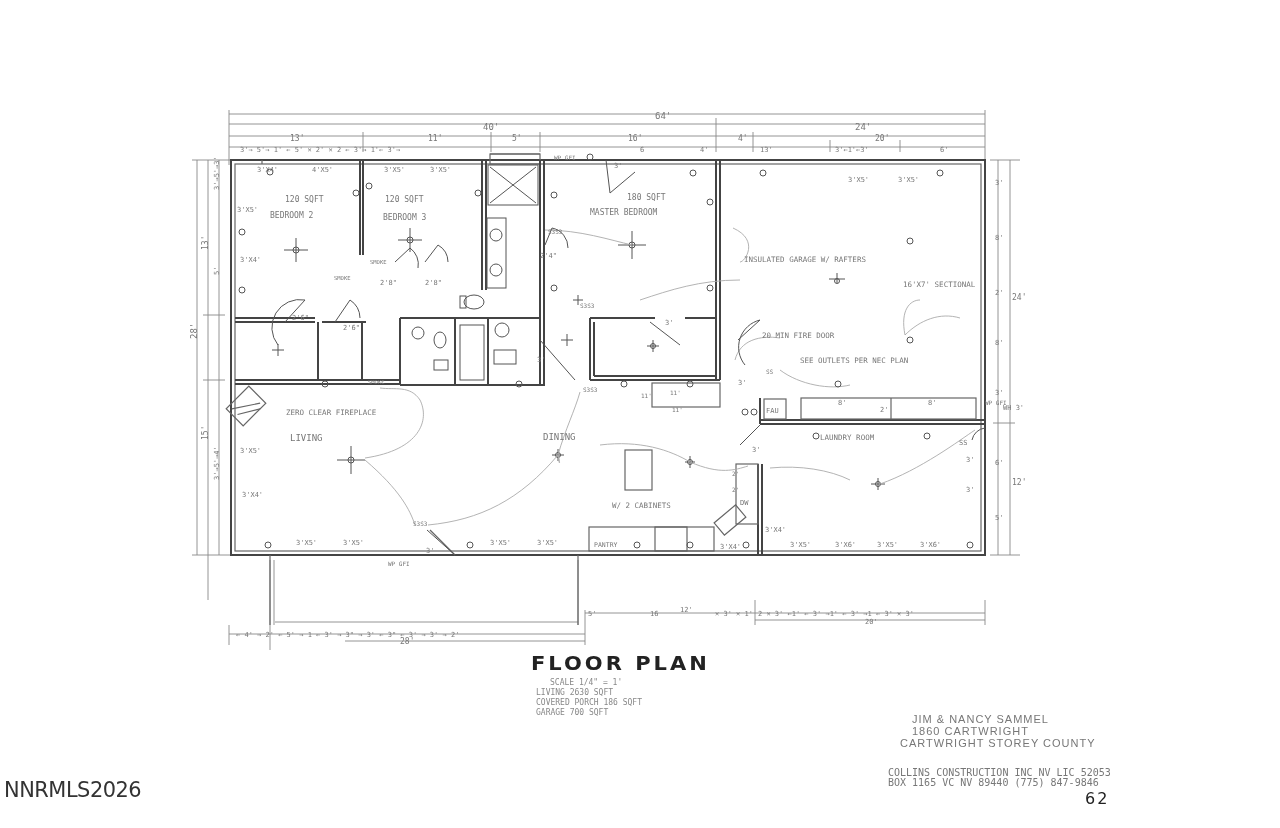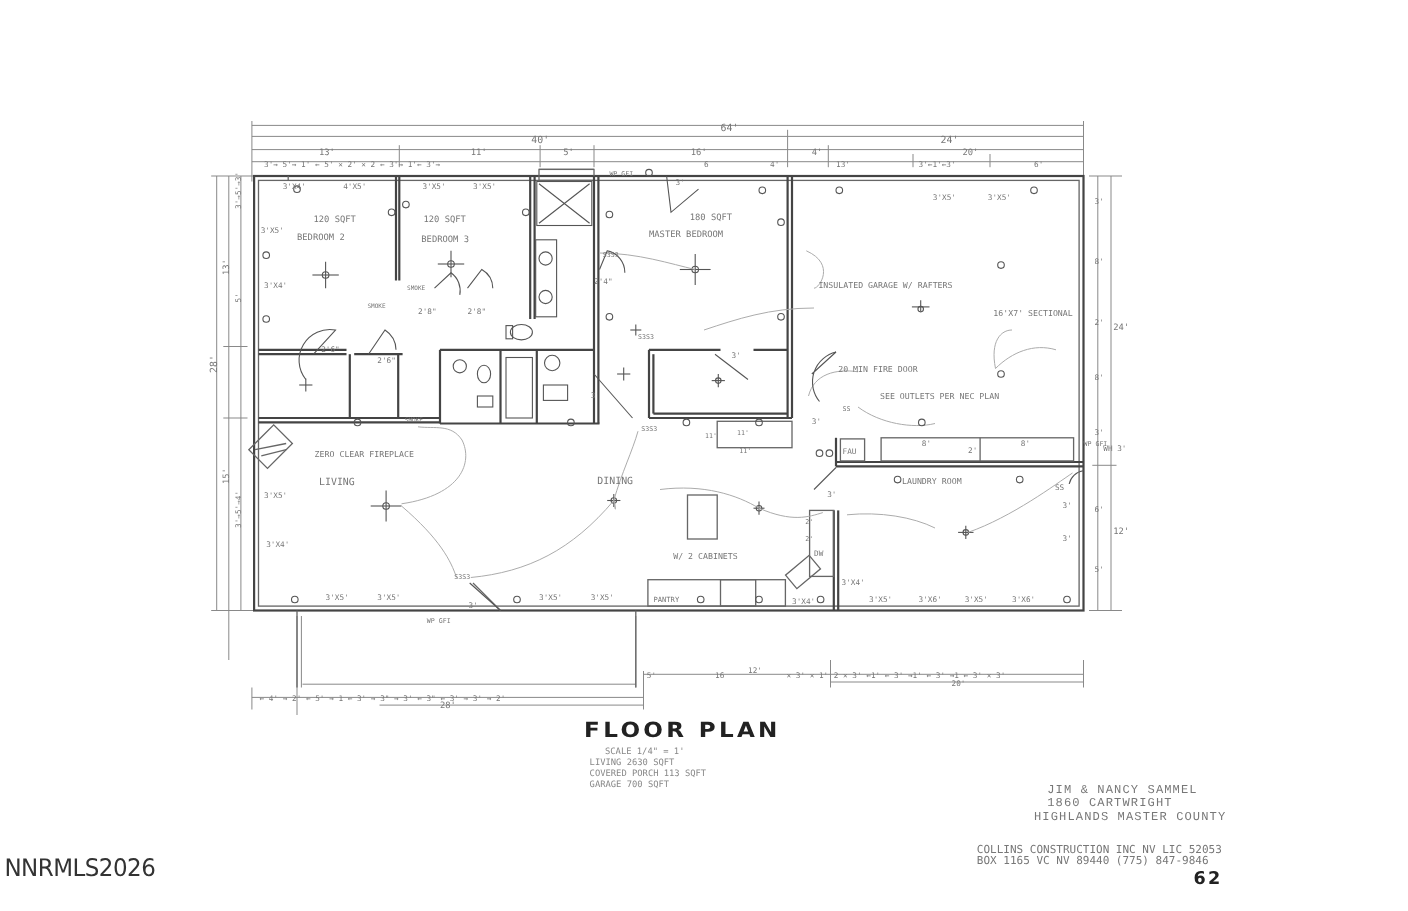--- a/index.html
+++ b/index.html
@@ -9,25 +9,25 @@
   .hand { font-family:"DejaVu Sans Mono", monospace; fill:#777; }
   .wall { stroke:#444; stroke-width:2; fill:none; }
   .wall-thin { stroke:#666; stroke-width:1.2; fill:none; }
   .dim { stroke:#888; stroke-width:0.9; fill:none; }
   .wire { stroke:#aaa; stroke-width:0.9; fill:none; }
   .sym { stroke:#555; stroke-width:1; fill:none; }
   #floor-title { position:absolute; left:531px; top:652px; font-size:21px; letter-spacing:3px;
                  color:#222; font-family:"DejaVu Sans", sans-serif; font-weight:bold; transform:scaleY(0.9); }
   #floor-notes { position:absolute; left:536px; top:678px; font-size:8px; line-height:10px; color:#888;
                  font-family:"DejaVu Sans Mono", monospace; }
-  #owner-block { position:absolute; left:952px; top:713px; font-size:11px; line-height:12px; color:#777;
-                 font-family:Liberation Mono, monospace; letter-spacing:1px; }
+  #owner-block { position:absolute; left:912px; top:713px; font-size:11px; line-height:12px; color:#777;
+                 font-family:Liberation Sans, sans-serif; letter-spacing:1px; }
   #builder-block { position:absolute; left:888px; top:768px; font-size:10px; line-height:10px; color:#777;
                    font-family:"DejaVu Sans Mono", monospace; }
-  #page-number { position:absolute; left:1085px; top:789px; font-size:16px; font-weight:bold; color:#222;
+  #page-number { position:absolute; left:1085px; top:789px; font-size:16px; font-weight:normal; color:#222;
                  font-family:"DejaVu Sans", sans-serif; letter-spacing:2px; }
   #mls-watermark { position:absolute; left:4px; top:777px; font-size:22px; color:#333;
                    font-family:"DejaVu Sans", sans-serif; letter-spacing:-0.5px; transform:scaleX(0.95); transform-origin:left; }
 </style>
 </head>
 <body>
 
 <svg id="plan" viewBox="0 0 1280 828" xmlns="http://www.w3.org/2000/svg">
 
   <g>
@@ -423,28 +423,28 @@
     <text class="hand" x="670" y="395" font-size="6">11'</text>
     <text class="hand" x="732" y="476" font-size="6">2'</text>
     <text class="hand" x="732" y="492" font-size="6">2'</text>
   </g>
 </svg>
 
 <div id="floor-title">FLOOR PLAN</div>
 <div id="floor-notes">
   <div style="padding-left:14px">SCALE 1/4" = 1'</div>
   <div>LIVING 2630 SQFT</div>
-  <div>COVERED PORCH 113 SQFT</div>
+  <div>COVERED PORCH 186 SQFT</div>
   <div>GARAGE 700 SQFT</div>
 </div>
 
 <div id="owner-block">
   <div>JIM &amp; NANCY SAMMEL</div>
   <div>1860 CARTWRIGHT</div>
-  <div style="margin-left:-12px">HIGHLANDS  MASTER COUNTY</div>
+  <div style="margin-left:-12px">CARTWRIGHT  STOREY COUNTY</div>
 </div>
 
 <div id="builder-block">
   <div>COLLINS CONSTRUCTION INC  NV LIC 52053</div>
   <div>BOX 1165 VC NV 89440 (775) 847-9846</div>
 </div>
 
 <div id="page-number">62</div>
 
 <div id="mls-watermark">NNRMLS2026</div>

